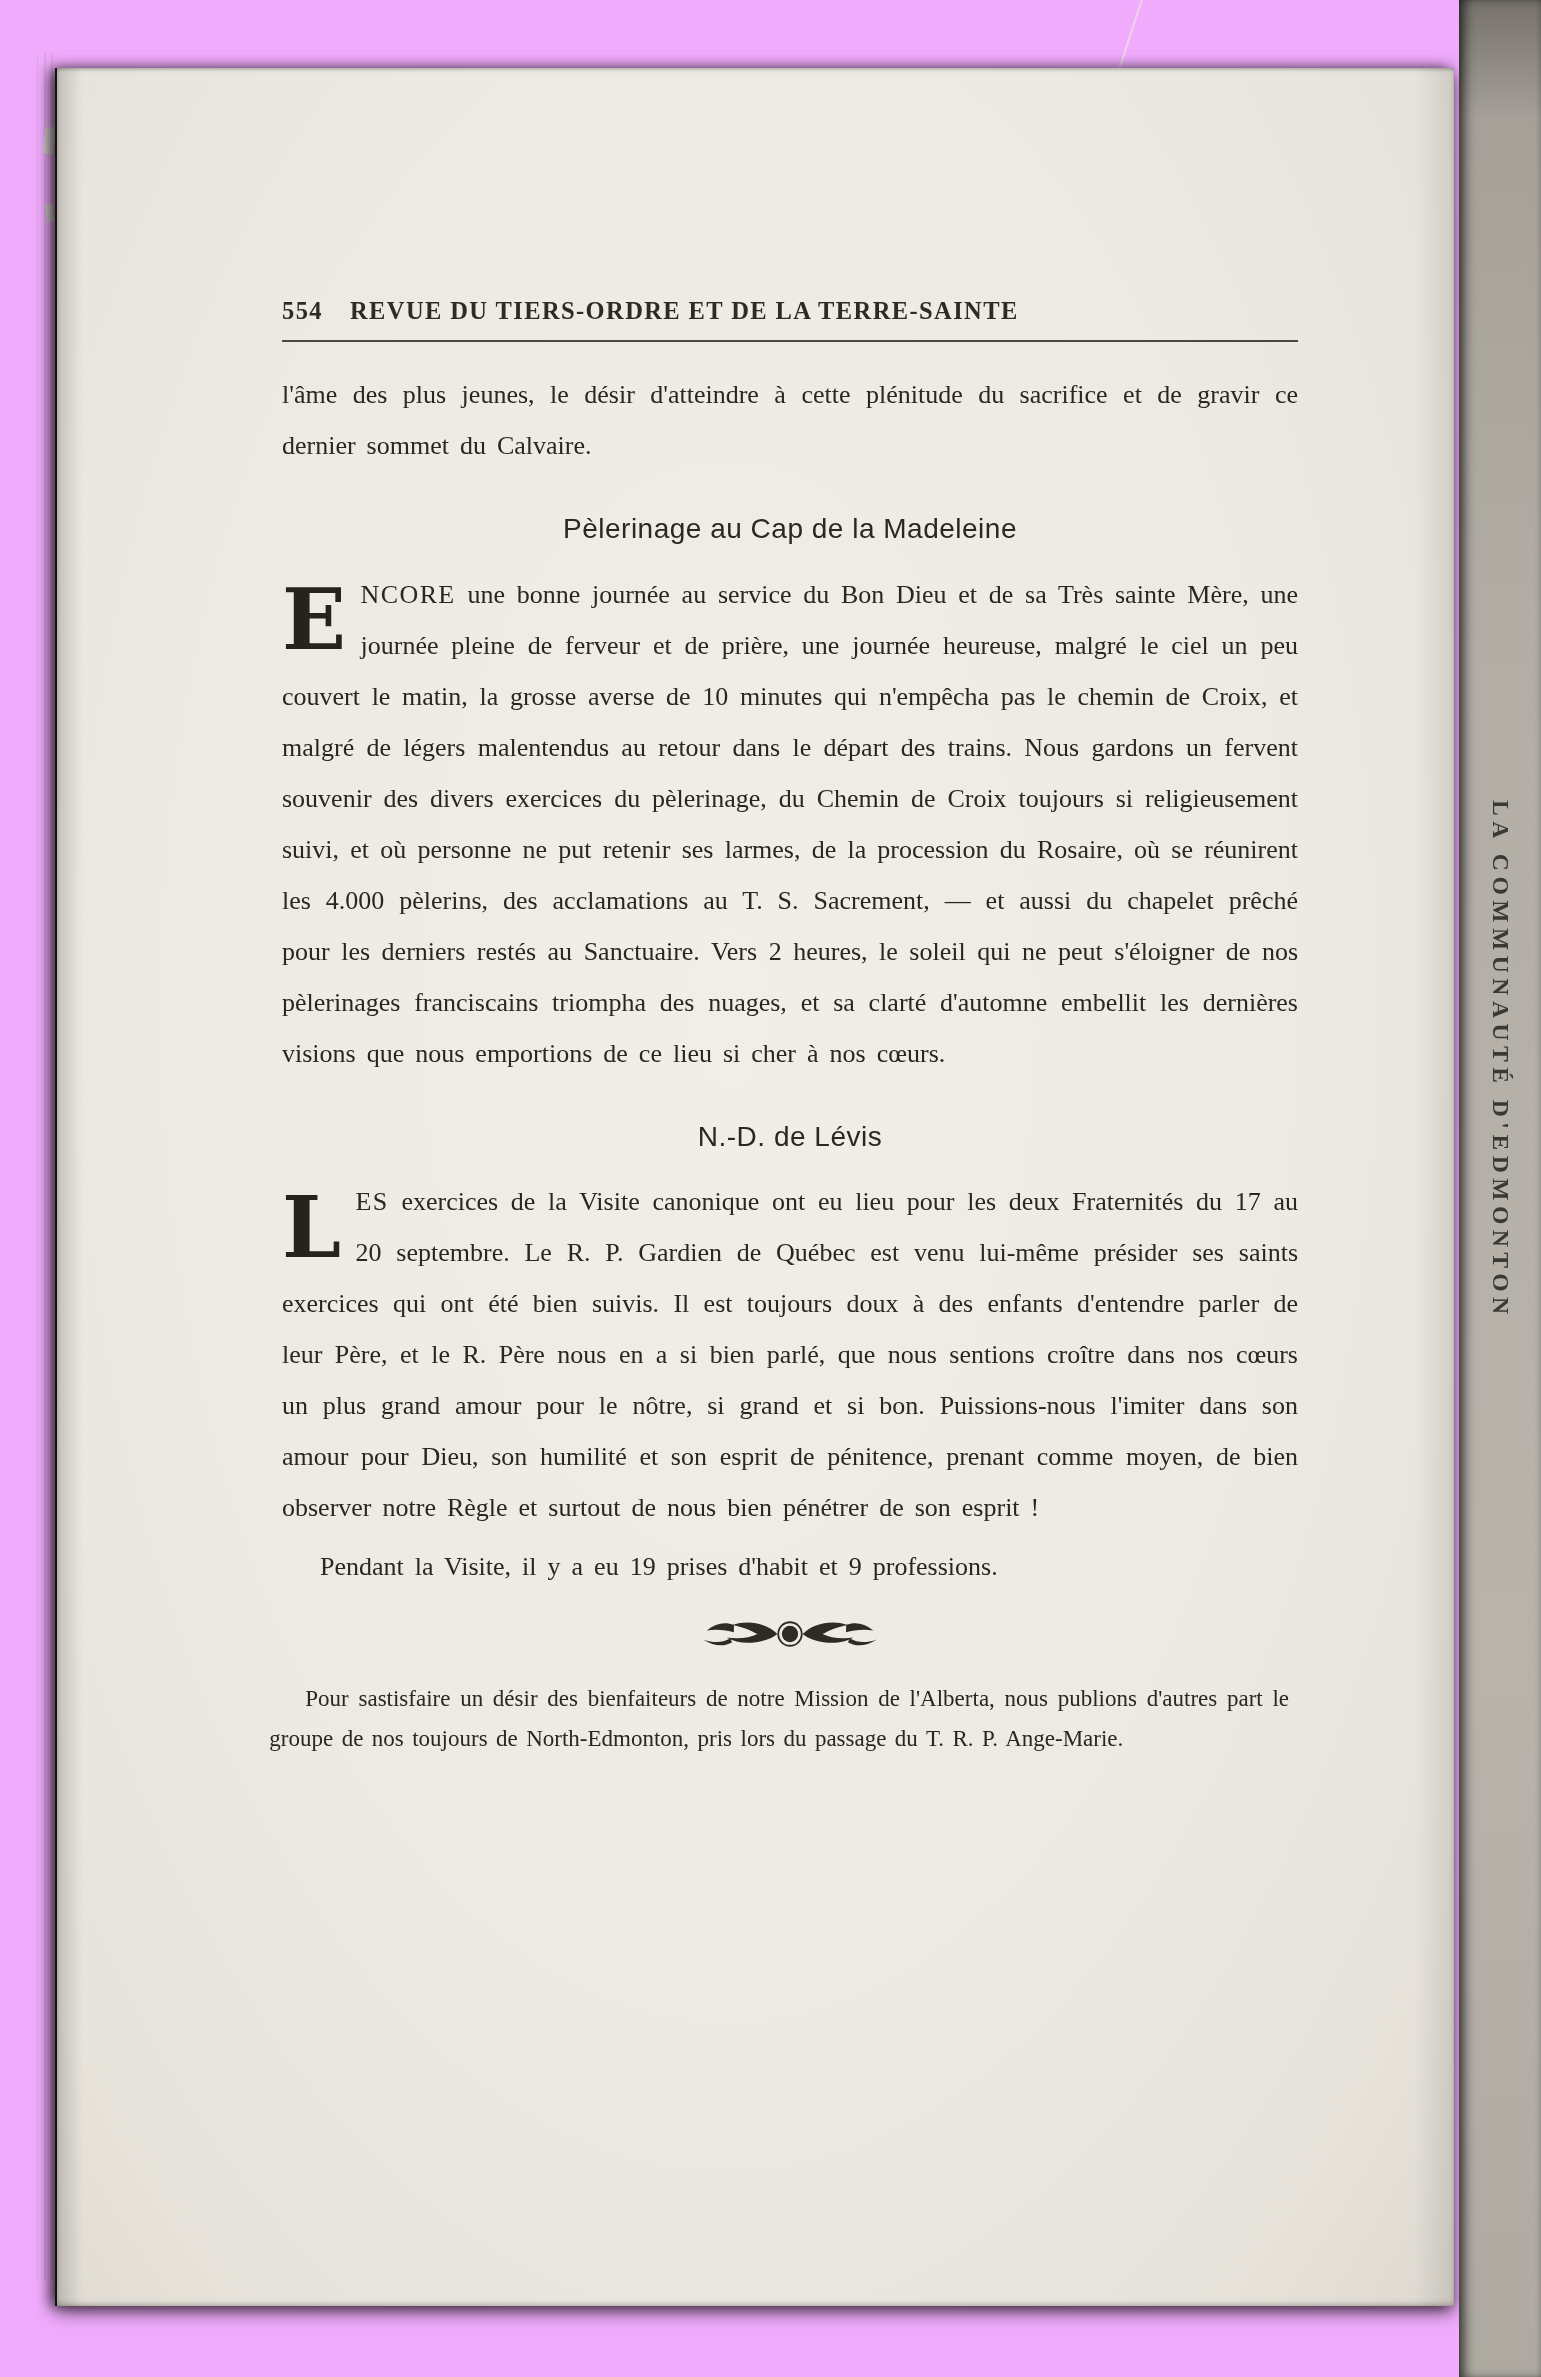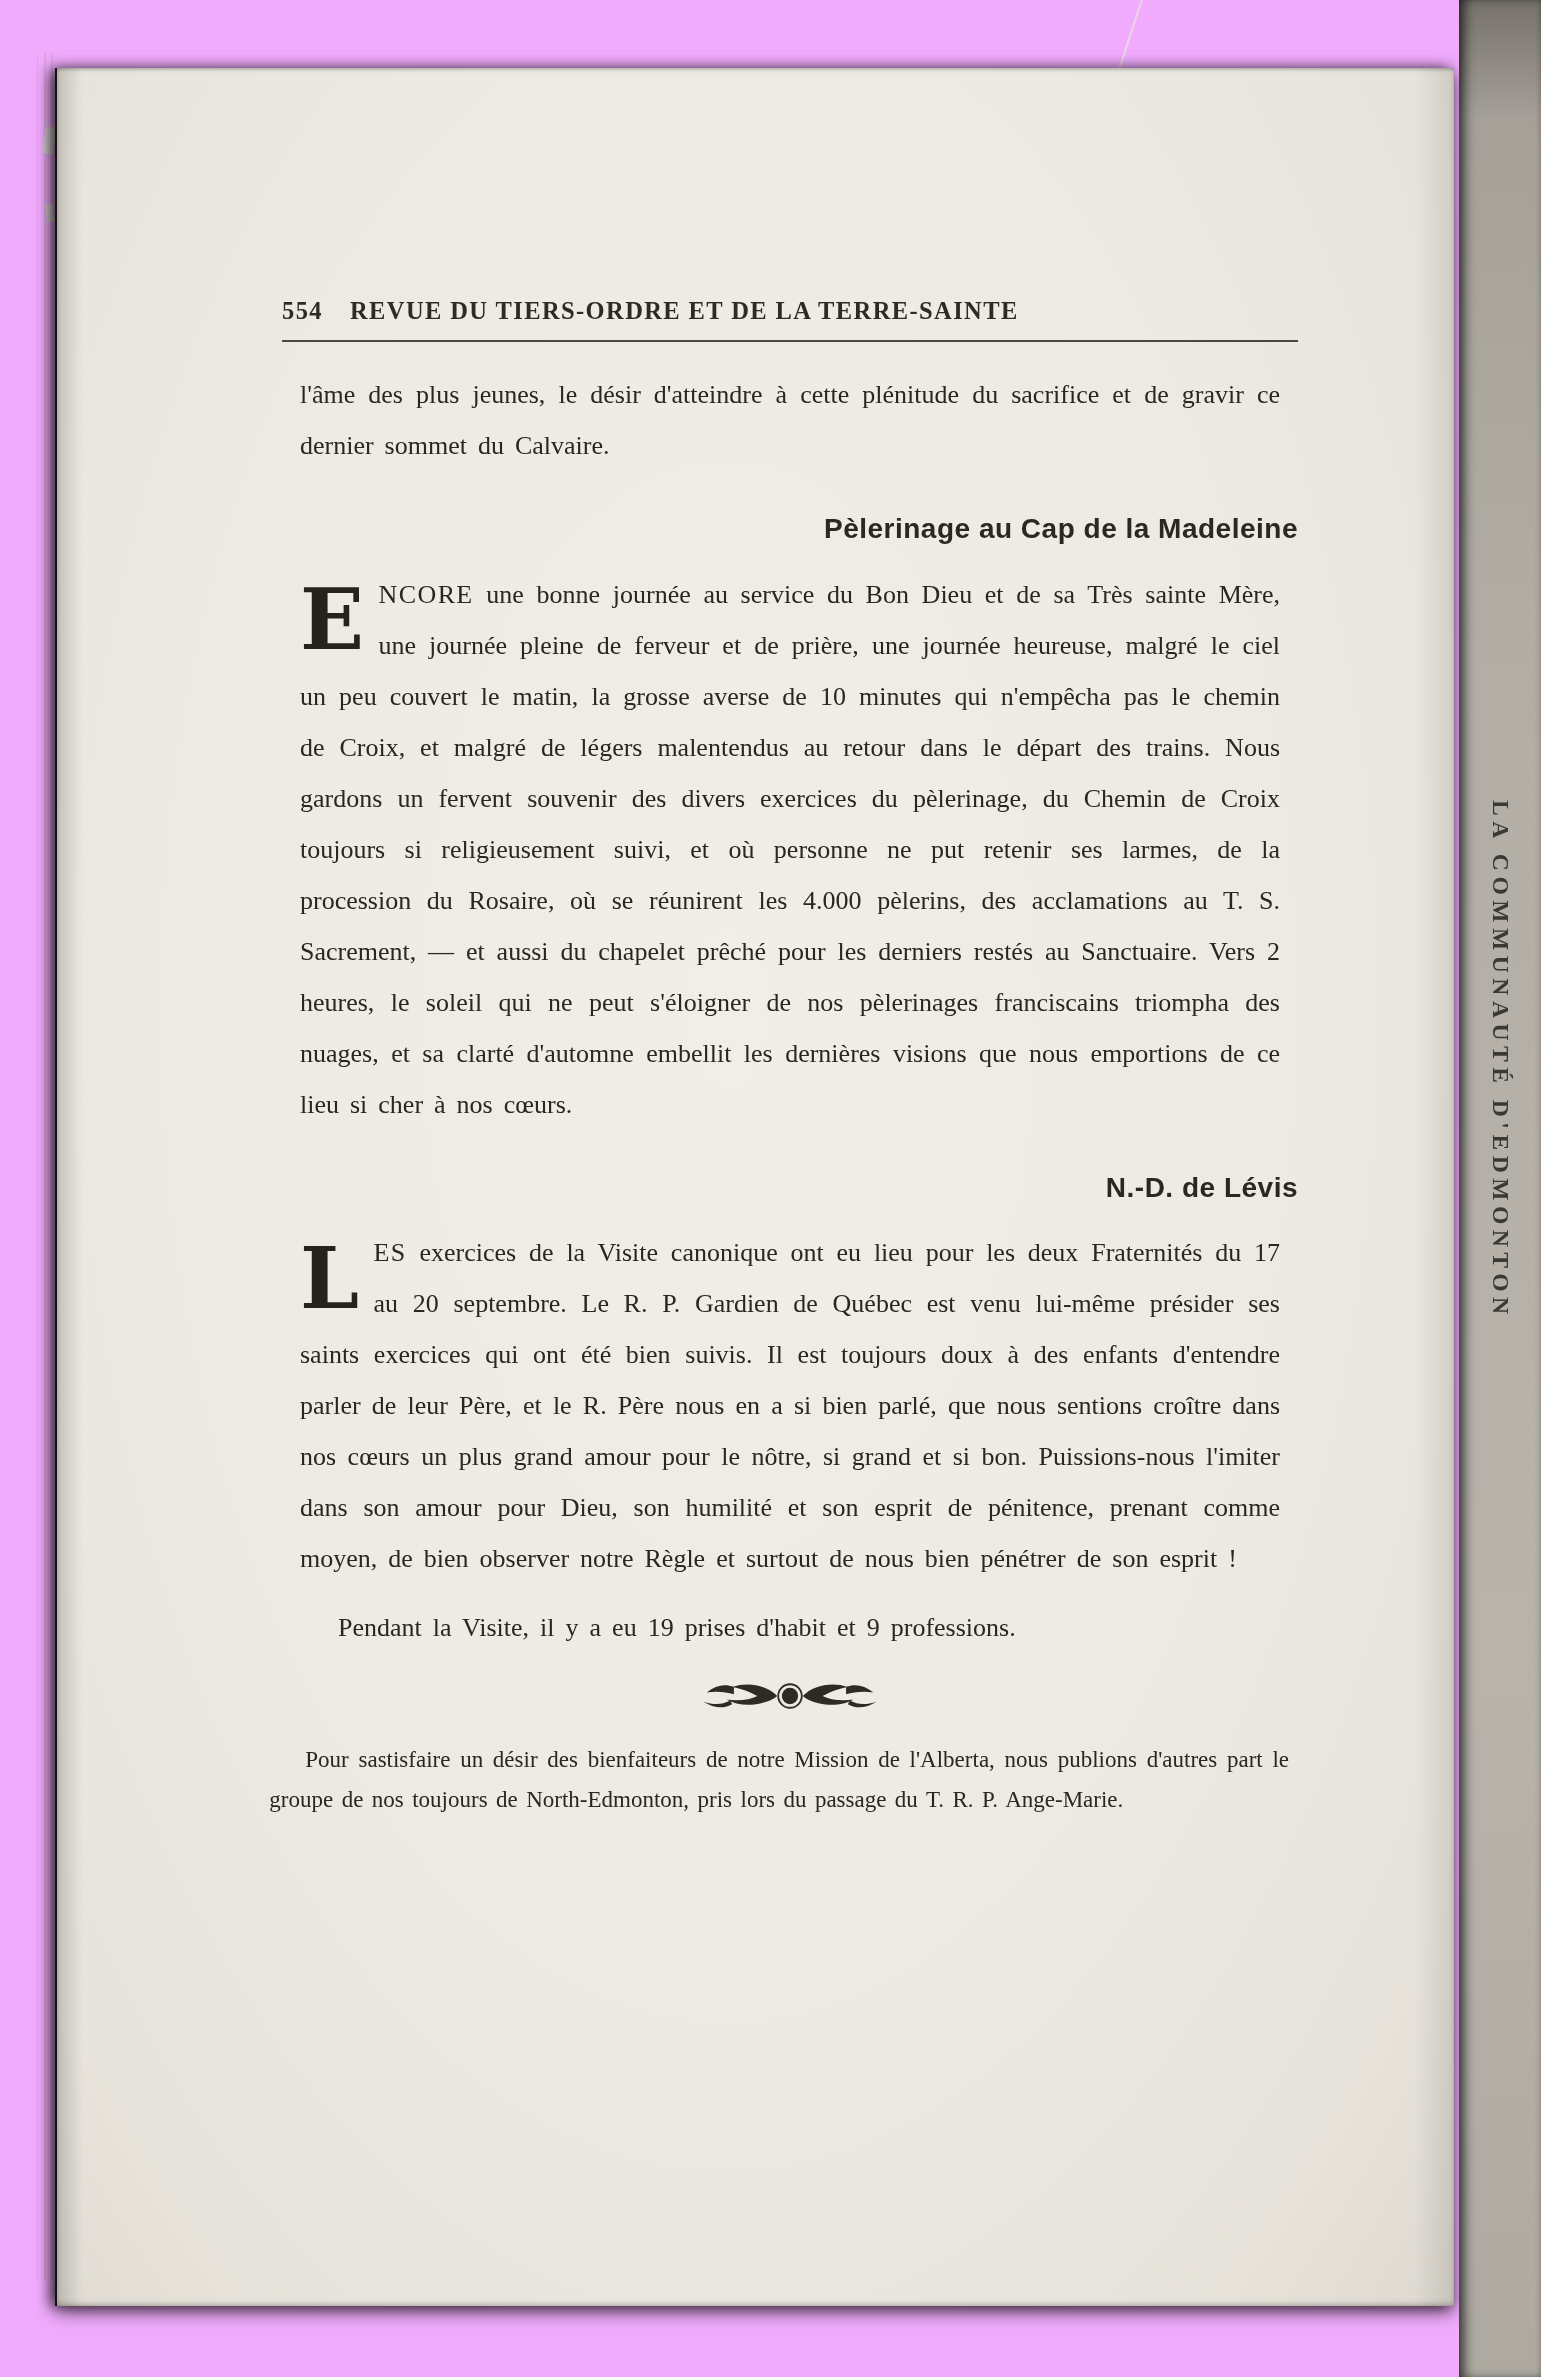--- a/index.html
+++ b/index.html
@@ -25,26 +25,26 @@
     border-left: 2.7px solid #15130f;
     box-shadow: -5.5px 0 12.7px rgba(0,0,0,.6), 0 5.5px 16.4px rgba(0,0,0,.55),
                 inset 0 2.7px 5.5px -2.7px rgba(0,0,0,.5), inset 0 -3.6px 7.3px -3.6px rgba(0,0,0,.4);
   }
   .content { position: absolute; left: 225px; top: 229px; width: 1016px; color: #2a2620; }
   .running-header {
     display: flex; align-items: baseline; gap: 27px;
     font-weight: bold; font-size: 24.5px; letter-spacing: 1.4px; color: #2e2a24;
   }
   .header-rule { margin: 14.5px 0 0 0; height: 2.7px; background: #4d463d; border: none; }
-  p { margin: 18px; }
+  p { margin: 0; }
   .body-text { font-size: 26px; line-height: 51px; text-align: justify; word-spacing: 4.5px; }
   .intro { margin-top: 27px; }
   .section-heading {
     font-family: "Liberation Sans", "DejaVu Sans", sans-serif;
-    font-weight: bold; font-size: 28px; text-align: right; color: #2b2722;
+    font-weight: normal; font-size: 28px; text-align: center; color: #2b2722;
     margin: 42px 0 23.6px 0; letter-spacing: 0.5px;
   }
   .dropcap {
     float: left; font-family: "DejaVu Serif", serif; font-weight: bold;
     font-size: 84px; line-height: 91px; padding: 5.5px 14.5px 5.5px 0; color: #26221c;
   }
   .lead-caps { font-size: 26px; letter-spacing: 1.4px; }
   .closing { margin-top: 7.3px; text-indent: 38px; }
   .ornament-row { text-align: center; margin-top: 23.6px; }
   .footnote {

